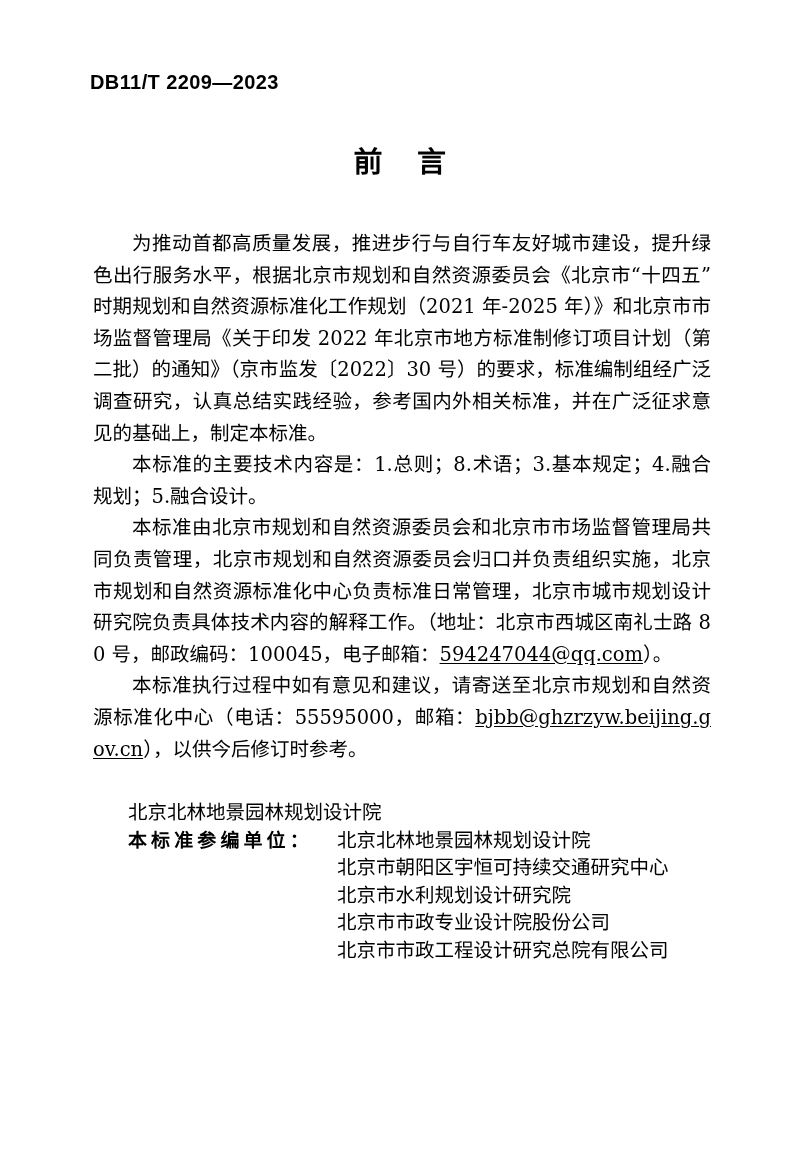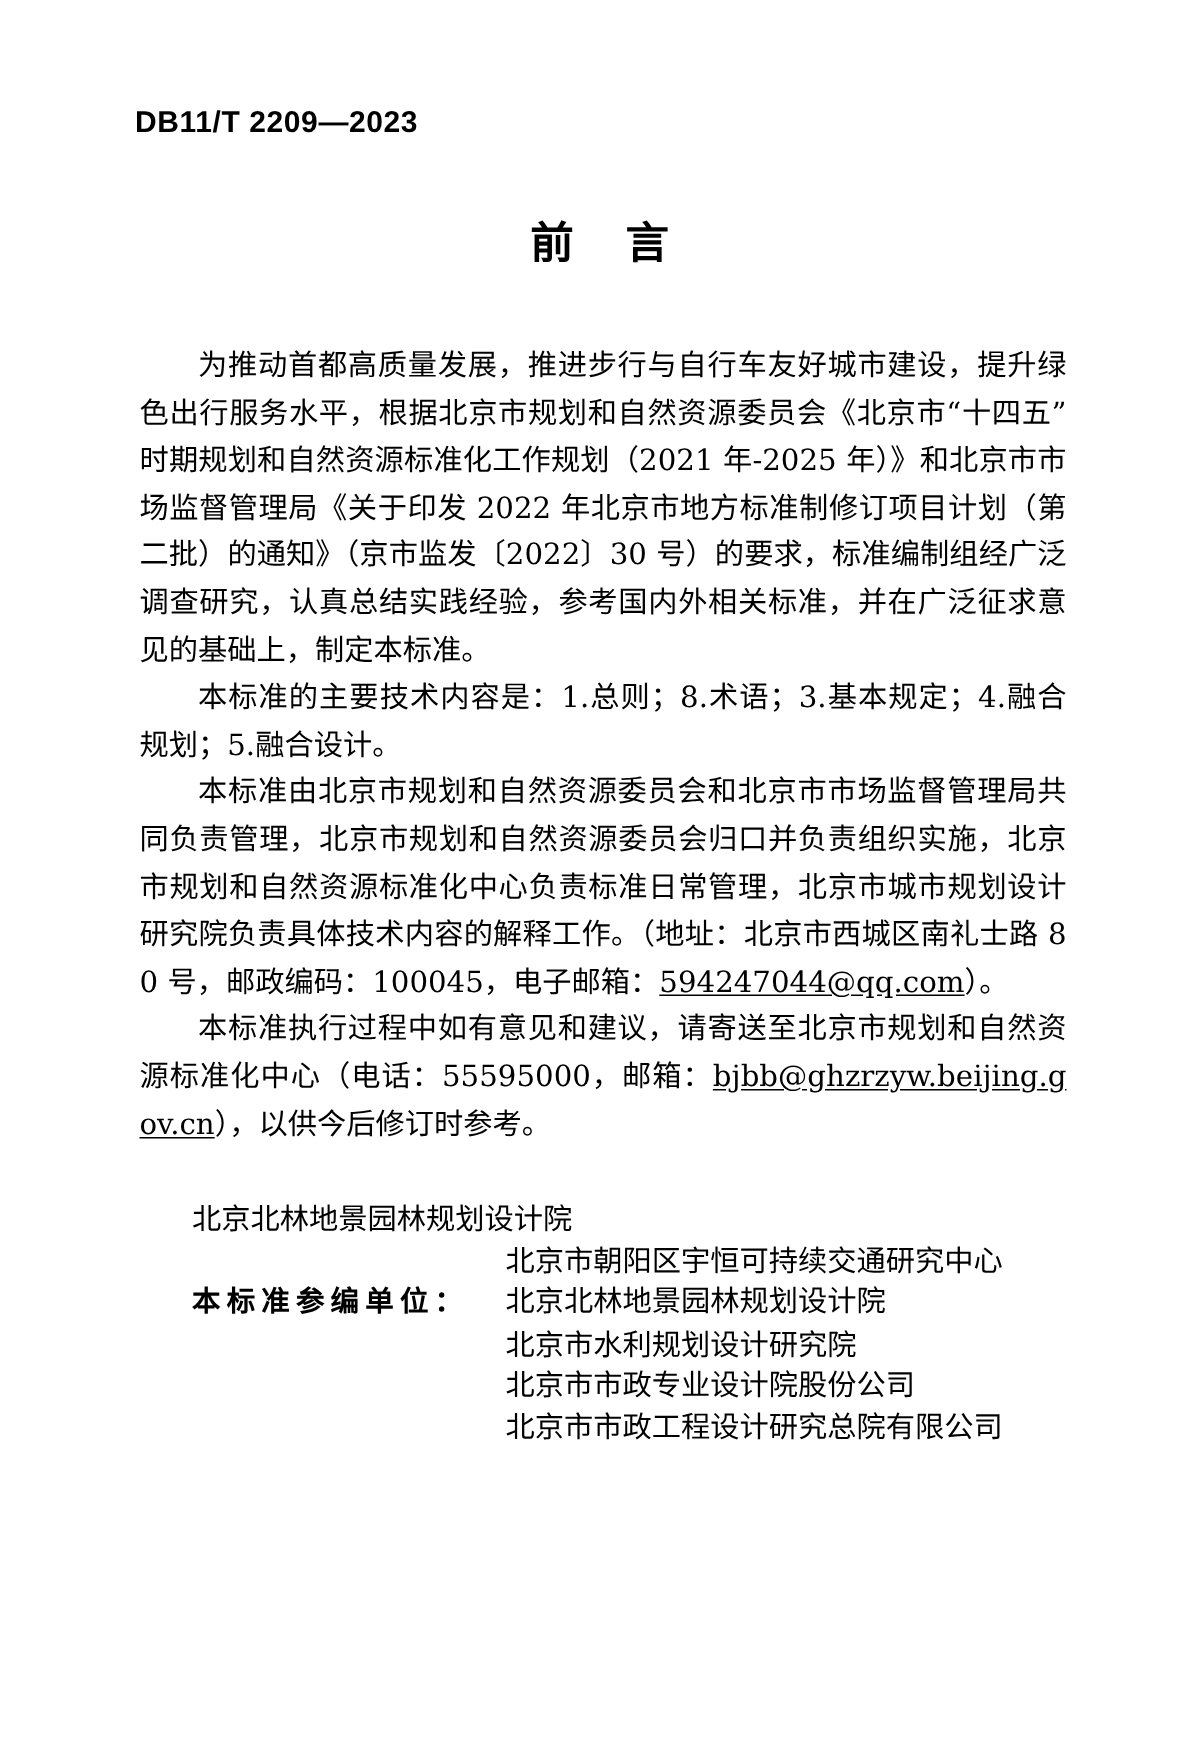--- a/index.html
+++ b/index.html
@@ -127,26 +127,26 @@
       <div class="para"><span>本标准的主要技术内容是：1.总则；8.术语；3.基本规定；4.融合规划；5.融合设计。</span></div>
       <div class="para"><span>本标准由北京市规划和自然资源委员会和北京市市场监督管理局共同负责管理，北京市规划和自然资源委员会归口并负责组织实施，北京市规划和自然资源标准化中心负责标准日常管理，北京市城市规划设计研究院负责具体技术内容的解释工作。（地址：北京市西城区南礼士路 80 号，邮政编码：100045，电子邮箱：</span><span class="link-underline">594247044@qq.com</span><span>）。</span></div>
       <div class="para"><span>本标准执行过程中如有意见和建议，请寄送至北京市规划和自然资源标准化中心（电话：55595000，邮箱：</span><span class="link-underline">bjbb@ghzrzyw.beijing.gov.cn</span><span>），以供今后修订时参考。</span></div>
     </div>
 
   <div class="units-block" id="units-block">
       <div class="unit-row">
         <div class="unit-value">北京北林地景园林规划设计院</div>
       </div>
       <div class="unit-row">
+        <div class="unit-label">本标准参编单位：</div>
+        <div class="unit-value">北京北林地景园林规划设计院</div>
+      </div>
+      <div class="unit-row">
         <div class="unit-label spacer"></div>
         <div class="unit-value">北京市朝阳区宇恒可持续交通研究中心</div>
-      </div>
-      <div class="unit-row">
-        <div class="unit-label">本标准参编单位：</div>
-        <div class="unit-value">北京北林地景园林规划设计院</div>
       </div>
       <div class="unit-row">
         <div class="unit-label spacer"></div>
         <div class="unit-value">北京市水利规划设计研究院</div>
       </div>
       <div class="unit-row">
         <div class="unit-label spacer"></div>
         <div class="unit-value">北京市市政专业设计院股份公司</div>
       </div>
       <div class="unit-row">

